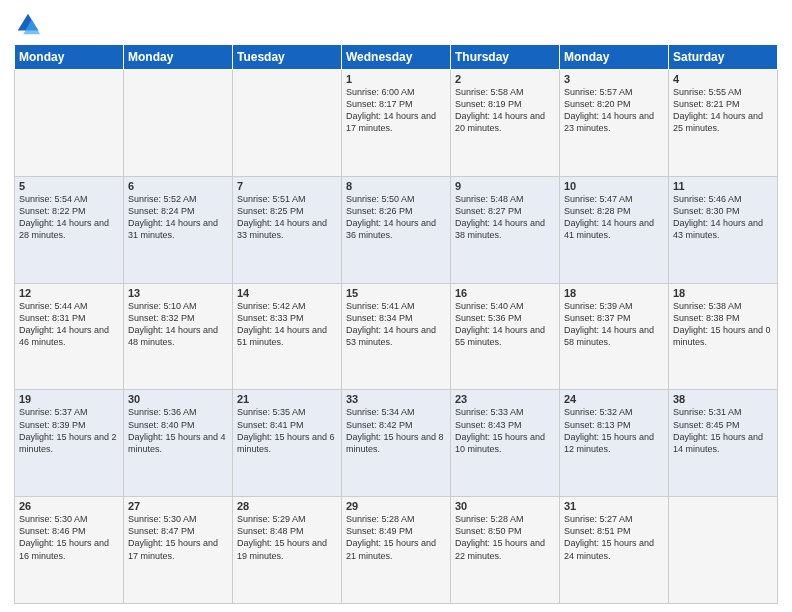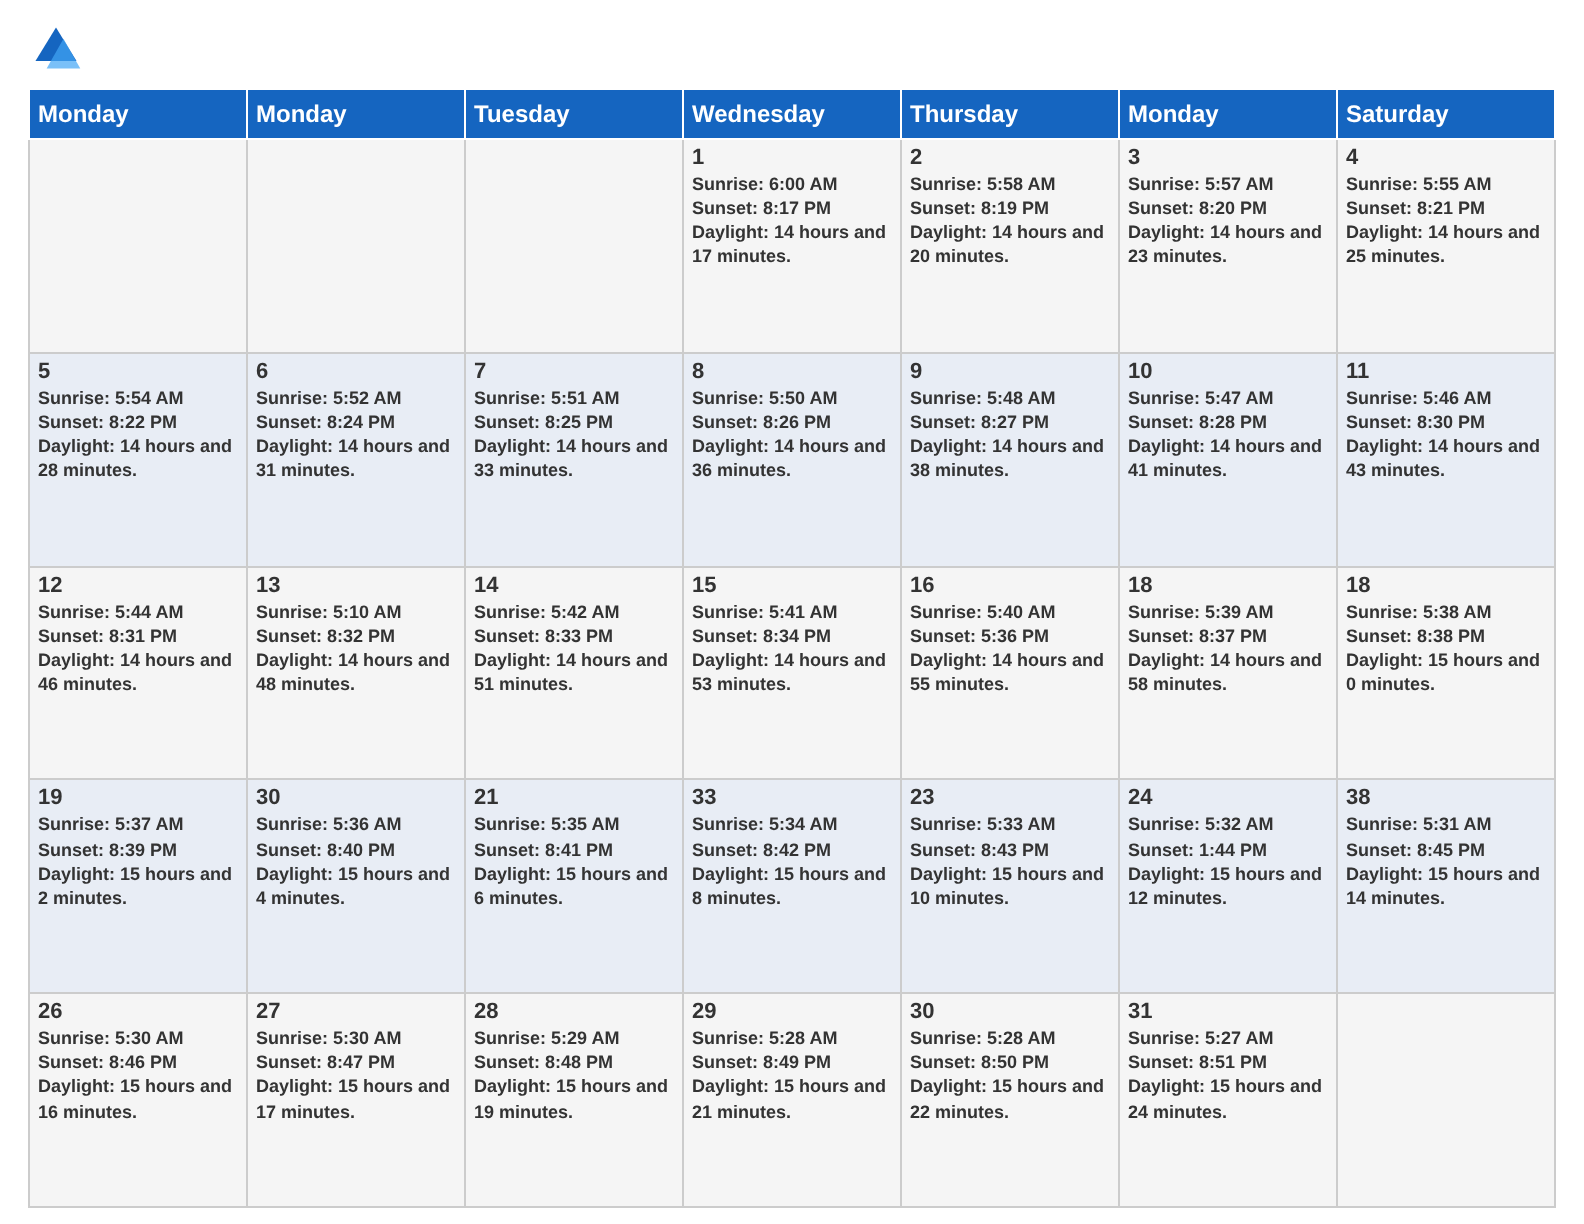--- a/index.html
+++ b/index.html
@@ -91,21 +91,20 @@
     .day-num {
       font-weight: bold;
       font-size: 11px;
       display: block;
       margin-bottom: 1px;
     }
     .day-info {
       font-size: 9px;
       line-height: 1.35;
       color: #333;
-      font-weight: bold;
     }
   </style>
 </head>
 <body>
 
 <div class="page">
   <div class="header">
     <div class="logo">
       <svg class="logo-icon" viewBox="0 0 30 30">
         <polygon points="15,4 26,22 4,22" fill="#1565c0"></polygon>
@@ -302,21 +301,21 @@
           <td>
             <span class="day-num">23</span>
             <div class="day-info">Sunrise: 5:33 AM
 Sunset: 8:43 PM
 Daylight: 15 hours
 and 10 minutes.</div>
           </td>
           <td>
             <span class="day-num">24</span>
             <div class="day-info">Sunrise: 5:32 AM
-Sunset: 1:44 PM
+Sunset: 8:13 PM
 Daylight: 15 hours
 and 12 minutes.</div>
           </td>
           <td>
             <span class="day-num">38</span>
             <div class="day-info">Sunrise: 5:31 AM
 Sunset: 8:45 PM
 Daylight: 15 hours
 and 14 minutes.</div>
           </td>

